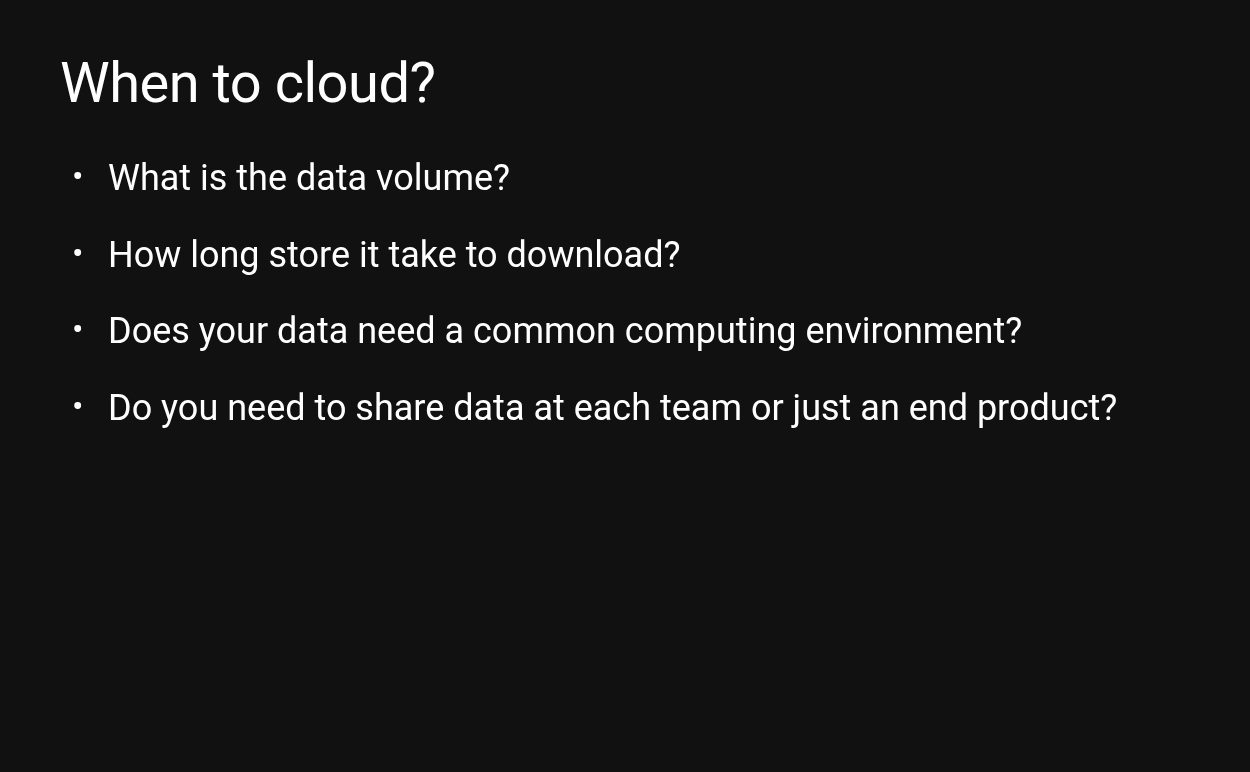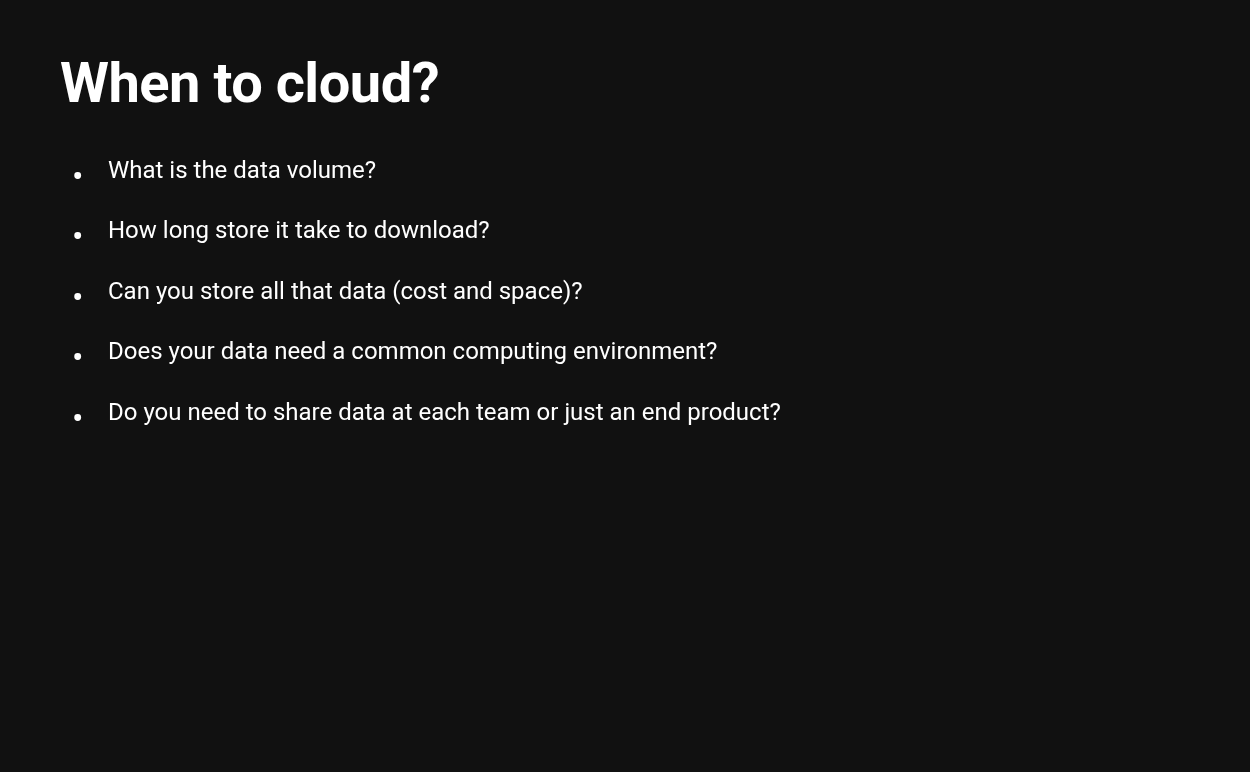--- a/index.html
+++ b/index.html
@@ -11,31 +11,31 @@
       width: 1250px;
       height: 772px;
       background-color: #111111;
       color: #ffffff;
       font-family: -apple-system, BlinkMacSystemFont, "Segoe UI", Roboto, "Helvetica Neue", Arial, sans-serif;
       padding: 50px 60px;
       overflow: hidden;
     }
     h1 {
       font-size: 56px;
-      font-weight: 700;
+      font-weight: 400;
       margin-bottom: 38px;
       letter-spacing: -0.5px;
     }
     ul {
       list-style: none;
       padding-left: 48px;
     }
     li {
       position: relative;
-      font-size: 24px;
+      font-size: 36px;
       font-weight: 400;
       line-height: 1.35;
       margin-bottom: 28px;
       padding-right: 40px;
     }
     li::before {
       content: "•";
       position: absolute;
       left: -36px;
       top: 0;
@@ -44,16 +44,15 @@
     }
   </style>
 </head>
 <body>
 
 <h1>When to cloud?</h1>
 
 <ul>
   <li>What is the data volume?</li>
   <li>How long store it take to download?</li>
-  <li>Can you store all that data (cost and space)?</li>
   <li>Does your data need a common computing environment?</li>
   <li>Do you need to share data at each team or just an end product?</li>
 </ul>
 
 </body></html>

